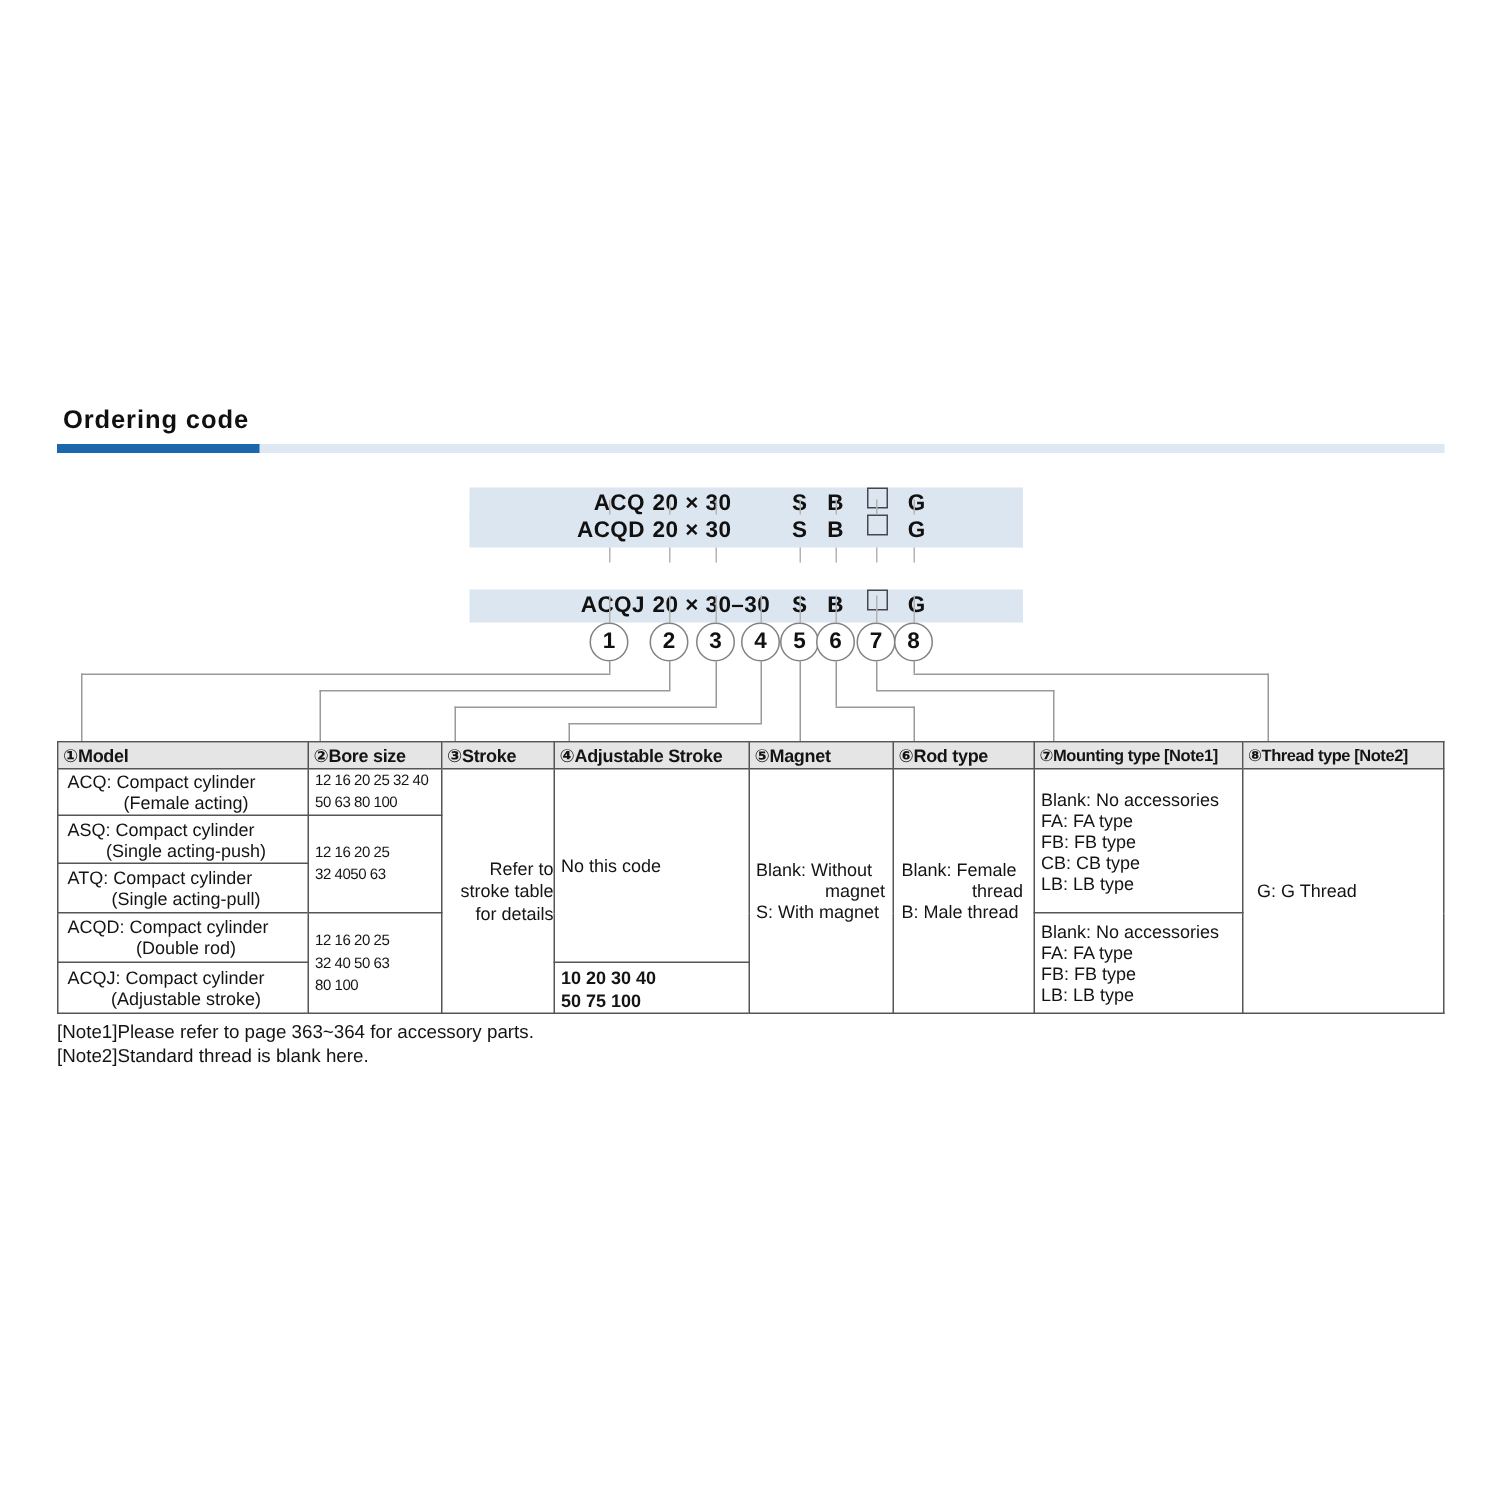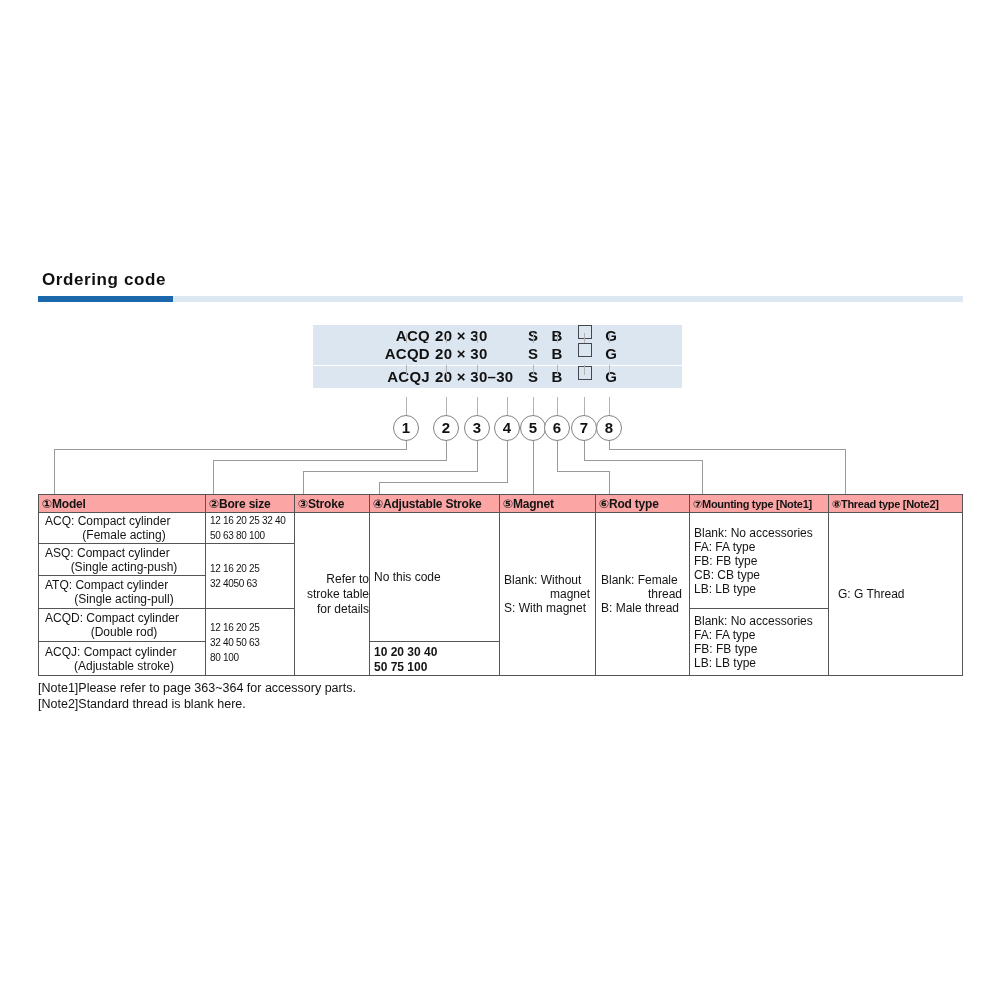--- a/index.html
+++ b/index.html
@@ -43,21 +43,21 @@
   
   .otable{
     position:absolute;left:38px;top:494px;border-collapse:collapse;table-layout:fixed;
     font-size:12px;color:#141414;
   }
   .otable th,.otable td{
     border:1px solid #555;padding:0;vertical-align:middle;box-sizing:border-box;
     line-height:14px;
   }
   .otable th{
-    background:#fca5a5;font-weight:bold;text-align:left;padding:1px 2px 1px 3px;
+    background:#e5e5e5;font-weight:bold;text-align:left;padding:1px 2px 1px 3px;
     font-size:12px;letter-spacing:-0.2px;white-space:nowrap;overflow:hidden;
   }
   .otable th.sm{font-size:11px;letter-spacing:-0.3px;}
   .pre{white-space:pre-line;}
   td.model-cell{padding-left:6px;padding-right:2px;}
   .m1{text-align:left;white-space:nowrap;}
   .m2{text-align:center;white-space:nowrap;}
   td.bore-cell{padding-left:4px;font-size:10px;letter-spacing:-0.3px;line-height:15px;}
   td.stroke-cell{text-align:right;line-height:15px;}
   td.adj-top{padding-left:4px;}
@@ -91,21 +91,21 @@
     <span class="seg-thread">G</span>
   </div>
   <div class="code-bar" style="top:343px">
     <span class="seg-model">ACQD</span>
     <span class="seg-size">20 × 30</span>
     <span class="seg-magnet">S</span>
     <span class="seg-rod">B</span>
     <span class="seg-box"></span>
     <span class="seg-thread">G</span>
   </div>
-  <div class="code-bar" style="top:366px">
+  <div class="code-bar" style="top:393px">
     <span class="seg-model">ACQJ</span>
     <span class="seg-size">20 × 30–30</span>
     <span class="seg-magnet">S</span>
     <span class="seg-rod">B</span>
     <span class="seg-box"></span>
     <span class="seg-thread">G</span>
   </div>
 
   <div class="callout" style="left:393px">1</div>
   <div class="callout" style="left:433px">2</div>

